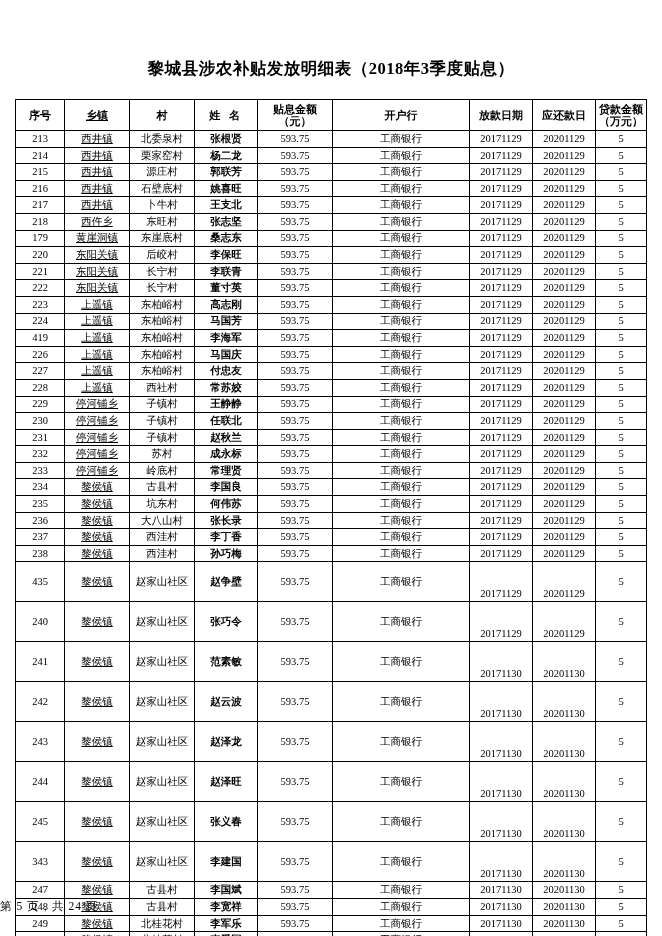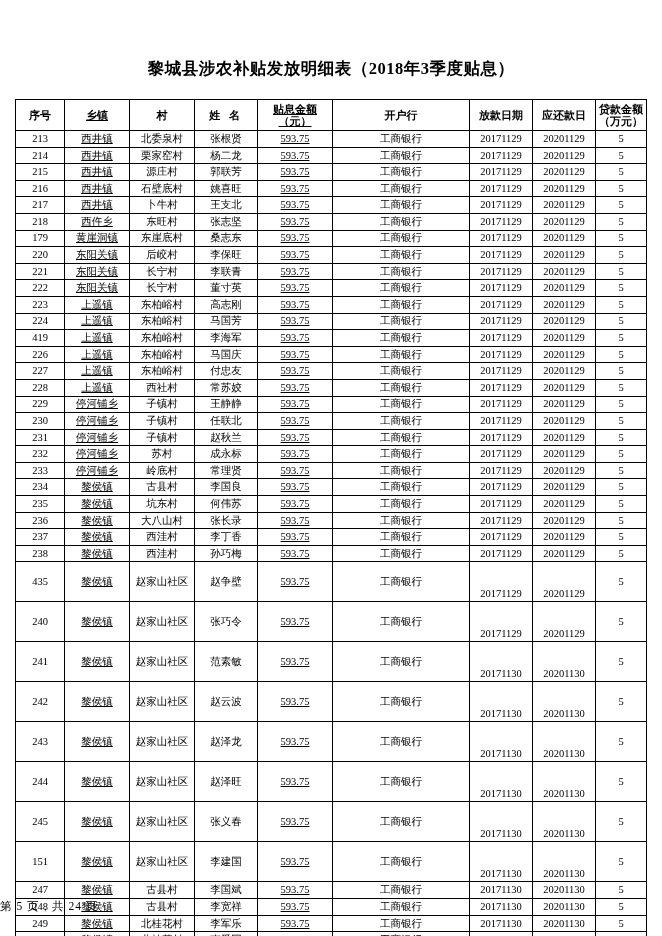--- a/index.html
+++ b/index.html
@@ -53,22 +53,22 @@
   table.grid th {
     font-weight: bold;
     font-size: 11px;
     height: 26px;
     padding: 2px 1px;
   }
   
   .c-idx  { width: 46px; }
   .c-town { width: 62px; text-decoration: underline; }
   .c-vill { width: 62px; }
-  .c-name { width: 60px; }
-  .c-amt  { width: 72px; text-decoration: underline; }
+  .c-name { width: 60px; font-weight: bold; }
+  .c-amt  { width: 72px; }
   .c-bank { width: 134px; }
   .c-date { width: 60px; }
   .c-due  { width: 60px; }
   .c-loan { width: 48px; }
 
   tr.r-normal td { height: 13.6px; }
   tr.r-tall td { height: 36px; }
 
   
   tr.r-tall td.date-cell { vertical-align: bottom; padding-bottom: 2px; }
@@ -464,21 +464,21 @@
           <td class="c-town">黎侯镇</td>
           <td class="c-vill">赵家山社区</td>
           <td class="c-name">张义春</td>
           <td class="c-amt">593.75</td>
           <td class="c-bank">工商银行</td>
           <td class="c-date date-cell">20171130</td>
           <td class="c-due date-cell">20201130</td>
           <td class="c-loan">5</td>
         </tr>
         <tr class="r-tall">
-          <td class="c-idx">151</td>
+          <td class="c-idx">343</td>
           <td class="c-town">黎侯镇</td>
           <td class="c-vill">赵家山社区</td>
           <td class="c-name">李建国</td>
           <td class="c-amt">593.75</td>
           <td class="c-bank">工商银行</td>
           <td class="c-date date-cell">20171130</td>
           <td class="c-due date-cell">20201130</td>
           <td class="c-loan">5</td>
         </tr>
         <tr class="r-normal">

